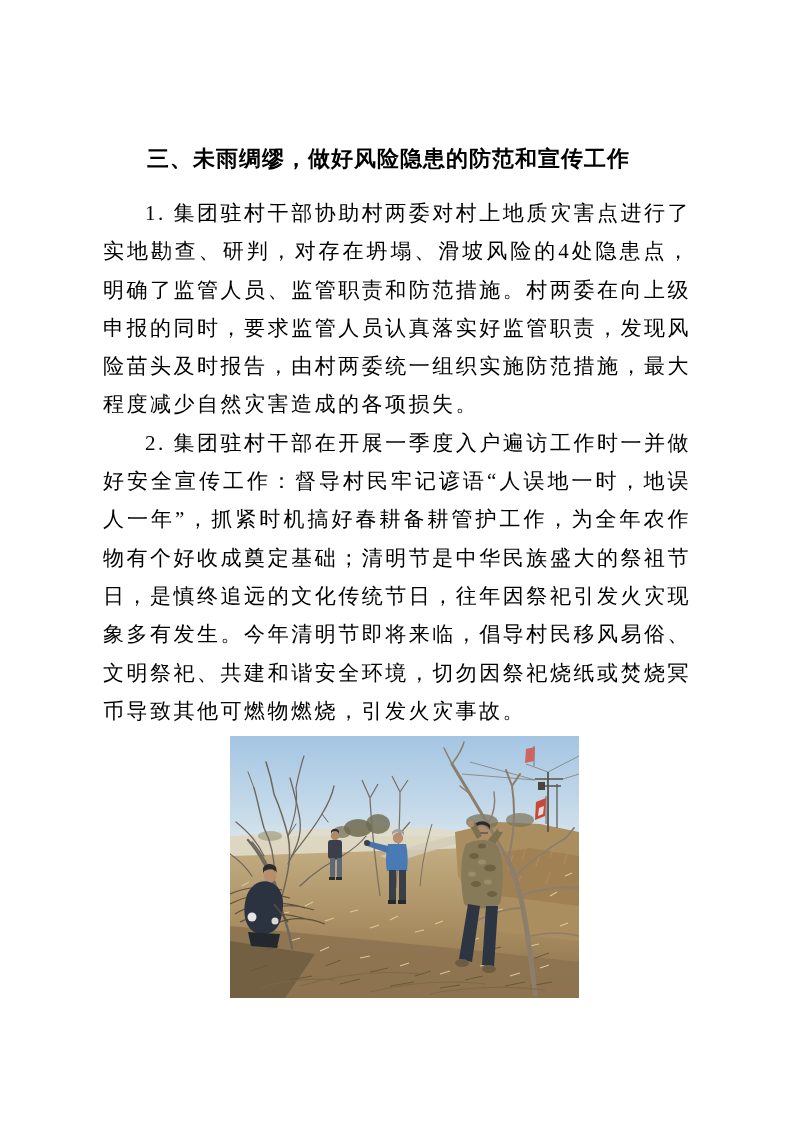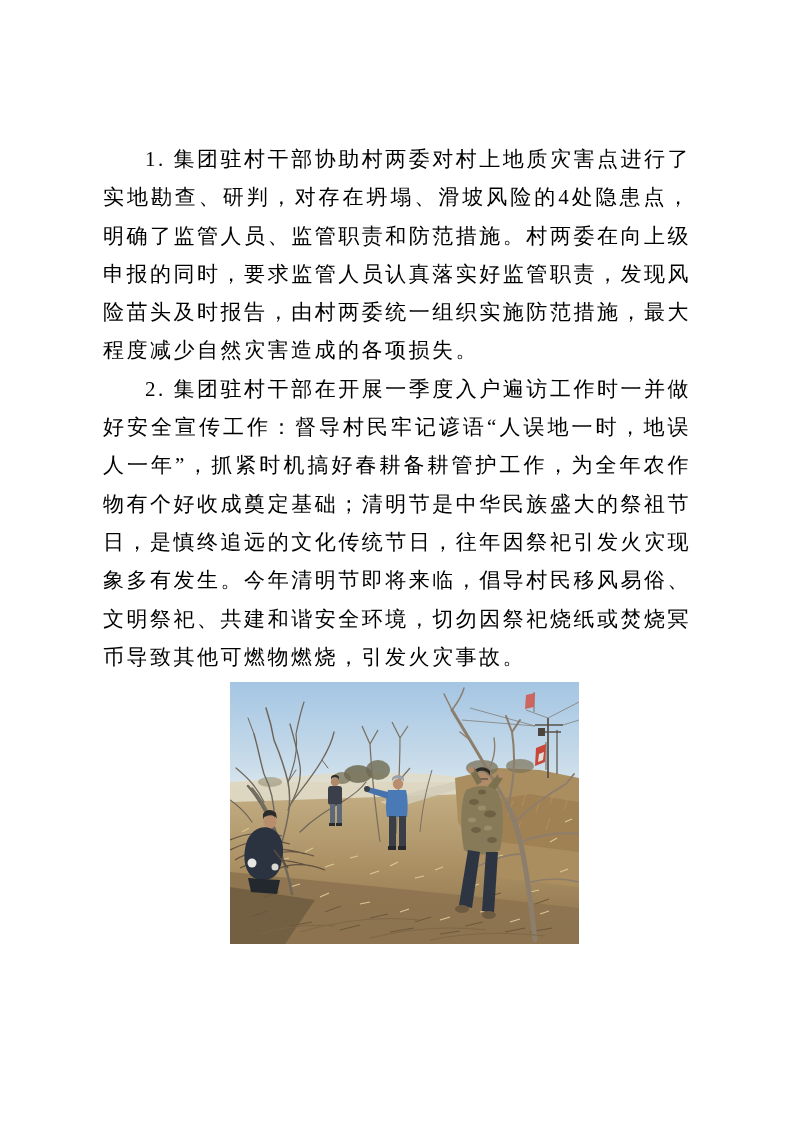--- a/index.html
+++ b/index.html
@@ -39,20 +39,21 @@
     line-height:0;
   }
   .photo-figure svg{display:block;}
 </style>
 </head>
 <body>
 
 <div class="page">
   <div class="content">
 
+    <h2 class="doc-heading">三、未雨绸缪，做好风险隐患的防范和宣传工作</h2>
 
     <p class="doc-para">1. 集团驻村干部协助村两委对村上地质灾害点进行了实地勘查、研判，对存在坍塌、滑坡风险的4处隐患点，明确了监管人员、监管职责和防范措施。村两委在向上级申报的同时，要求监管人员认真落实好监管职责，发现风险苗头及时报告，由村两委统一组织实施防范措施，最大程度减少自然灾害造成的各项损失。</p>
 
     <p class="doc-para">2. 集团驻村干部在开展一季度入户遍访工作时一并做好安全宣传工作：督导村民牢记谚语“人误地一时，地误人一年”，抓紧时机搞好春耕备耕管护工作，为全年农作物有个好收成奠定基础；清明节是中华民族盛大的祭祖节日，是慎终追远的文化传统节日，往年因祭祀引发火灾现象多有发生。今年清明节即将来临，倡导村民移风易俗、文明祭祀、共建和谐安全环境，切勿因祭祀烧纸或焚烧冥币导致其他可燃物燃烧，引发火灾事故。</p>
 
     <figure class="photo-figure" aria-label="冬季果园里四名村民修剪果树：左侧一人蹲在树旁，远处一人站立，中间一人穿蓝色上衣扶着树枝，右侧一人穿迷彩服修剪大树，右上有电线杆和红旗">
       <svg width="349" height="262" viewBox="0 0 349 262" xmlns="http://www.w3.org/2000/svg" role="img">
         <defs>
           <linearGradient id="skyGrad" x1="0" y1="0" x2="0" y2="1">
             <stop offset="0" stop-color="#a4c5e3"></stop>

